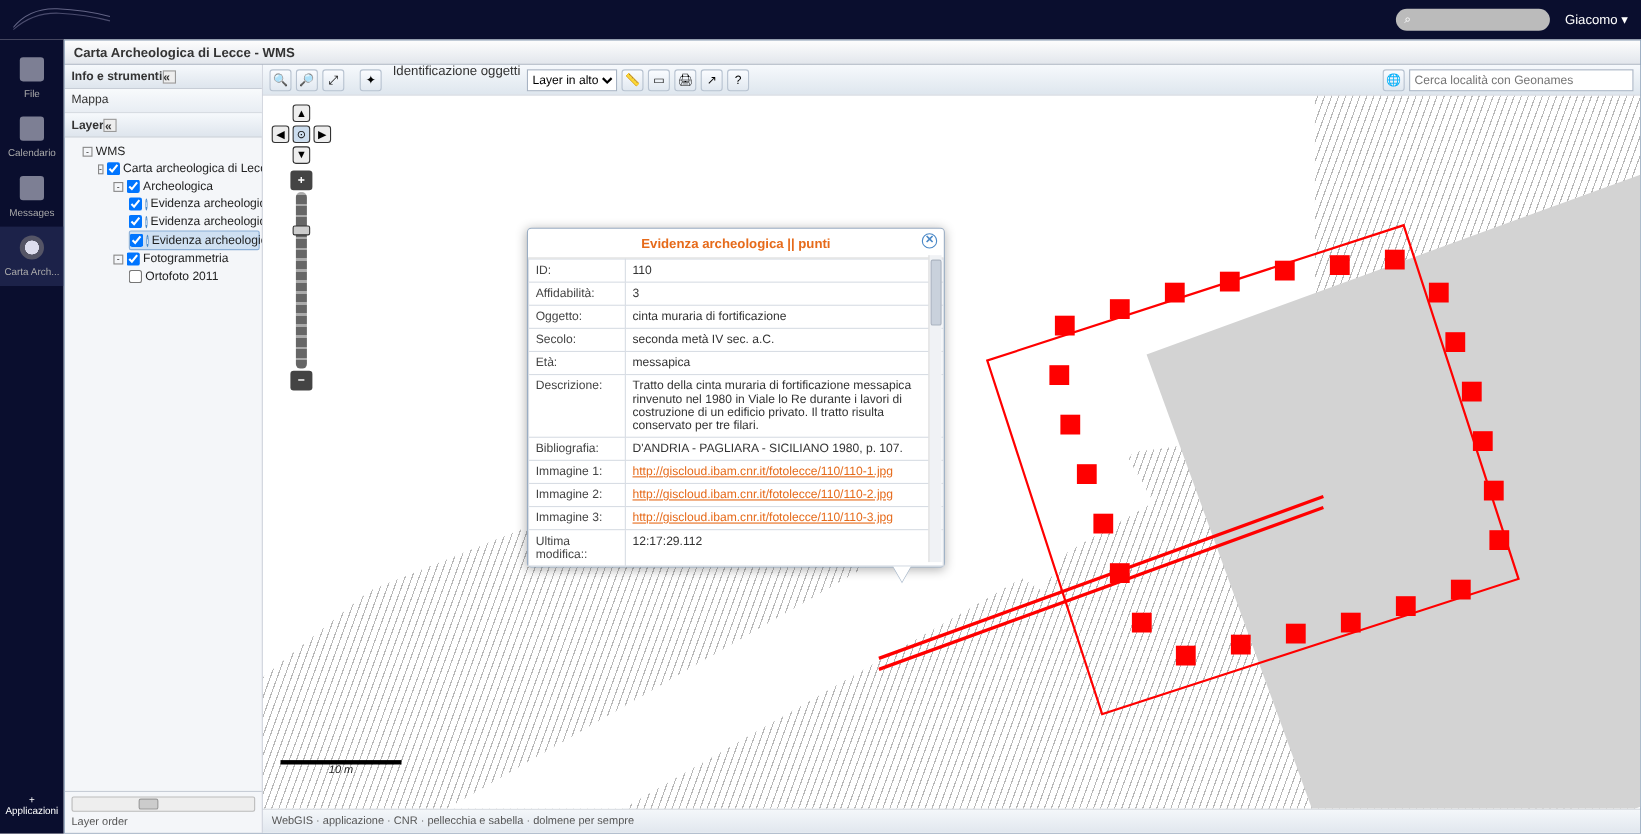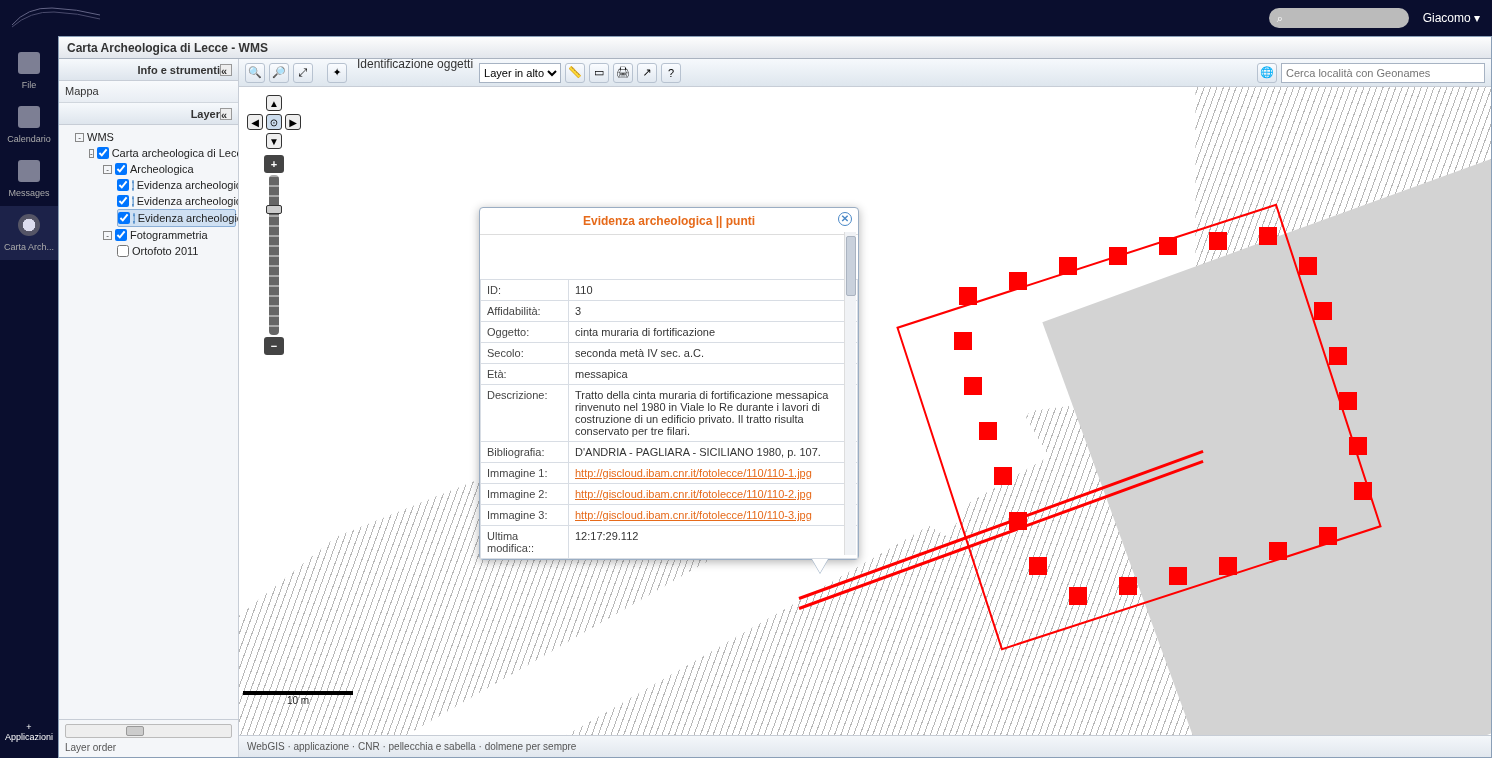--- a/index.html
+++ b/index.html
@@ -20,21 +20,21 @@
 .ribbon-item.add { margin-top: auto; margin-bottom: 8px; font-size: 20px; color: #fff; }
 .ribbon-item.add span { display:block; font-size:9px; }
 
 .main { flex: 1; display: flex; flex-direction: column; background: #e8e8e8; border: 1px solid #8a9fb7; }
 
 .winbar { height: 22px; background: linear-gradient(#fdfdfd,#e2e6ec); border-bottom: 1px solid #aab3c0; font-weight: bold; color: #333; padding: 4px 8px; font-size: 12px; }
 
 .workspace { flex: 1; display: flex; }
 
 .side-panel { width: 180px; background: #f4f6f9; border-right: 1px solid #c7cdd6; display:flex; flex-direction:column; }
-.panel-head { height: 22px; background: linear-gradient(#f6f9fc,#dee5ed); border-bottom:1px solid #c7cdd6; padding:4px 6px; font-weight:bold; color:#333; display:flex; justify-content:flex-end; align-items:center; }
+.panel-head { height: 22px; background: linear-gradient(#f6f9fc,#dee5ed); border-bottom:1px solid #c7cdd6; padding:4px 6px; font-weight:bold; color:#333; display:flex; justify-content:flex-start; align-items:center; }
 .panel-head .collapse-ico { width:12px; height:12px; border:1px solid #999; background:#eee; cursor:pointer; }
 .panel-item { height: 22px; background: linear-gradient(#f8fafc,#e8edf3); border-bottom:1px solid #d0d6dd; padding:4px 6px; color:#333; cursor:pointer; }
 .tree { padding:4px 2px; font-size:11px; color:#222; flex:1; overflow:auto; }
 .tree ul { list-style:none; padding-left:14px; }
 .tree li { padding:2px 0; white-space:nowrap; display:flex; align-items:center; gap:3px; }
 .tree li .ex { width:9px; height:9px; border:1px solid #888; font-size:8px; line-height:8px; text-align:center; cursor:pointer; }
 .tree input[type=checkbox]{ width:12px; height:12px; }
 .tree .info-ico { width:11px; height:11px; background:#4a88c7; color:#fff; border-radius:50%; font-size:8px; text-align:center; line-height:11px; }
 li.sel { background:#cfe0f2; border:1px solid #8aaed6; border-radius:2px; }
 
@@ -69,29 +69,29 @@
 .pan-rose div { position:absolute; width:16px; height:16px; background:#eee; border:1px solid #333; border-radius:3px; cursor:pointer; display:flex; align-items:center; justify-content:center; font-size:10px; }
 .pan-rose .n{top:0;left:19px;} .pan-rose .s{bottom:0;left:19px;} .pan-rose .w{top:19px;left:0;} .pan-rose .e{top:19px;right:0;} .pan-rose .c{top:19px;left:19px; background:#cde; }
 .zoom { margin-top:6px; width:20px; margin-left:17px; }
 .zoom-btn { width:20px; height:18px; background:#444; color:#fff; text-align:center; line-height:18px; cursor:pointer; border-radius:3px; font-weight:bold; }
 .zoom-track { width:10px; margin:2px 5px; height:160px; background:repeating-linear-gradient(#aaa 0 2px, #666 2px 10px); border-radius:4px; position:relative; }
 .zoom-thumb { position:absolute; top:30px; left:-3px; width:16px; height:9px; background:#ccc; border:1px solid #333; border-radius:2px; cursor:pointer; }
 
 .popup { position:absolute; top:120px; left:240px; width:380px; background:#fff; border:1px solid #9aadc3; border-radius:4px; box-shadow:0 2px 10px rgba(0,0,0,0.3); }
 .popup-head { padding:6px 8px; text-align:center; font-weight:bold; color:#e66a1a; border-bottom:1px solid #ddd; position:relative; font-size:12px; }
 .popup-head .close { position:absolute; right:6px; top:4px; width:14px; height:14px; border-radius:50%; border:1px solid #4a88c7; color:#4a88c7; font-size:10px; line-height:12px; text-align:center; cursor:pointer; }
-.popup table { width:100%; border-collapse:collapse;margin-top:44px; }
+.popup table { width:100%; border-collapse:collapse; }
 .popup td { border:1px solid #d8dde4; padding:4px 6px; font-size:11px; vertical-align:top; color:#333; }
 .popup td:first-child { width:88px; color:#444; }
 .popup a { color:#e66a1a; }
 .popup-tail { position:absolute; bottom:-14px; right:30px; width:0; height:0; border-left:8px solid transparent; border-right:8px solid transparent; border-top:14px solid #fff; filter:drop-shadow(0 1px 0 #9aadc3); }
 .popup-scroll { position:absolute; top:24px; right:2px; bottom:4px; width:12px; background:#f0f2f5; border-left:1px solid #ddd; }
 .popup-scroll .sth { position:absolute; top:4px; left:1px; width:10px; height:60px; background:#c9d1dc; border:1px solid #aab3c0; border-radius:2px; }
 
-.scalebar { position:absolute; left:4px; bottom:28px; width:110px; height:16px; }
+.scalebar { position:absolute; left:16px; bottom:28px; width:110px; height:16px;font-style:italic; }
 .scalebar .bar { height:4px; background:#000; }
 .scalebar .txt { font-size:10px; text-align:center; color:#222; }
 
 .statusbar { height:22px; background:linear-gradient(#f4f7fa,#e1e7ee); border-top:1px solid #c7cdd6; display:flex; align-items:center; padding:0 8px; font-size:10px; color:#555; gap:10px; }
 .statusbar .crd { margin-left:auto; }
 </style>
 </head>
 <body>
 
 <div class="topbar">

